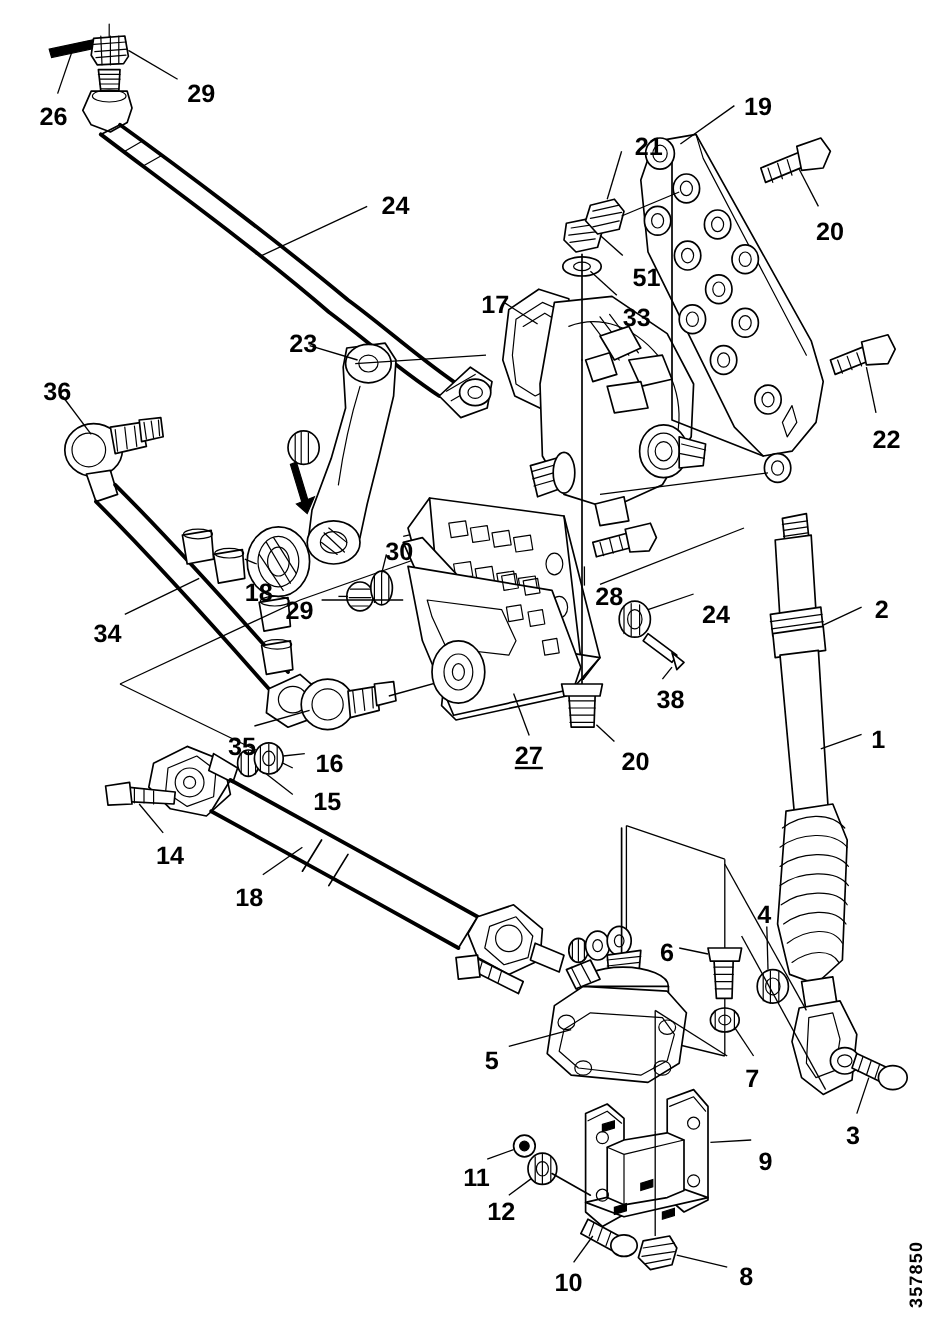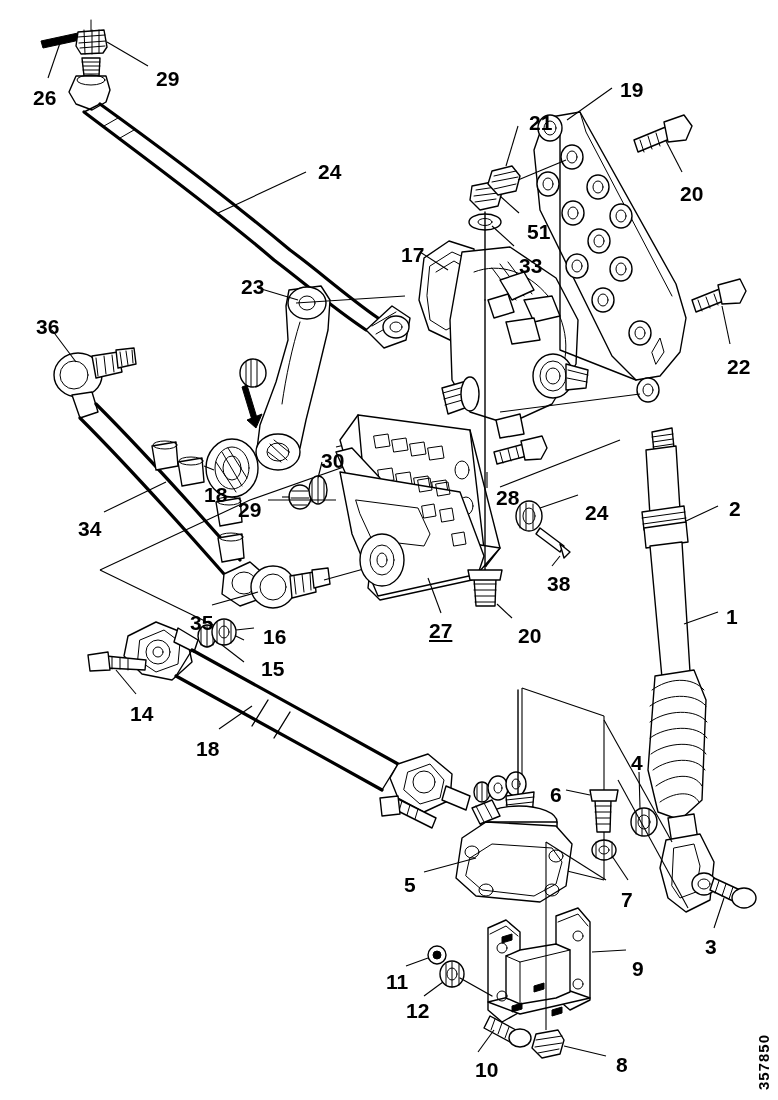--- a/index.html
+++ b/index.html
@@ -464,21 +464,21 @@
 
   <div class="callout" style="left:726px;top:606px;">1</div>
   <div class="callout" style="left:729px;top:498px;">2</div>
   <div class="callout" style="left:705px;top:936px;">3</div>
   <div class="callout" style="left:631px;top:752px;">4</div>
   <div class="callout" style="left:404px;top:874px;">5</div>
   <div class="callout" style="left:550px;top:784px;">6</div>
   <div class="callout" style="left:621px;top:889px;">7</div>
   <div class="callout" style="left:616px;top:1054px;">8</div>
   <div class="callout" style="left:632px;top:958px;">9</div>
-  <div class="callout" style="left:475px;top:1059px;">10</div>
+  <div class="callout" style="left:462px;top:1059px;">10</div>
   <div class="callout" style="left:386px;top:971px;">11</div>
   <div class="callout" style="left:406px;top:1000px;">12</div>
   <div class="callout" style="left:196px;top:738px;">18</div>
   <div class="callout" style="left:130px;top:703px;">14</div>
   <div class="callout" style="left:249px;top:658px;margin-left:12px;">15</div>
   <div class="callout" style="left:263px;top:626px;">16</div>
   <div class="callout" style="left:401px;top:244px;">17</div>
   <div class="callout" style="left:178px;top:484px;margin-left:26px;">18</div>
   <div class="callout" style="left:620px;top:79px;">19</div>
   <div class="callout" style="left:680px;top:183px;">20</div>

